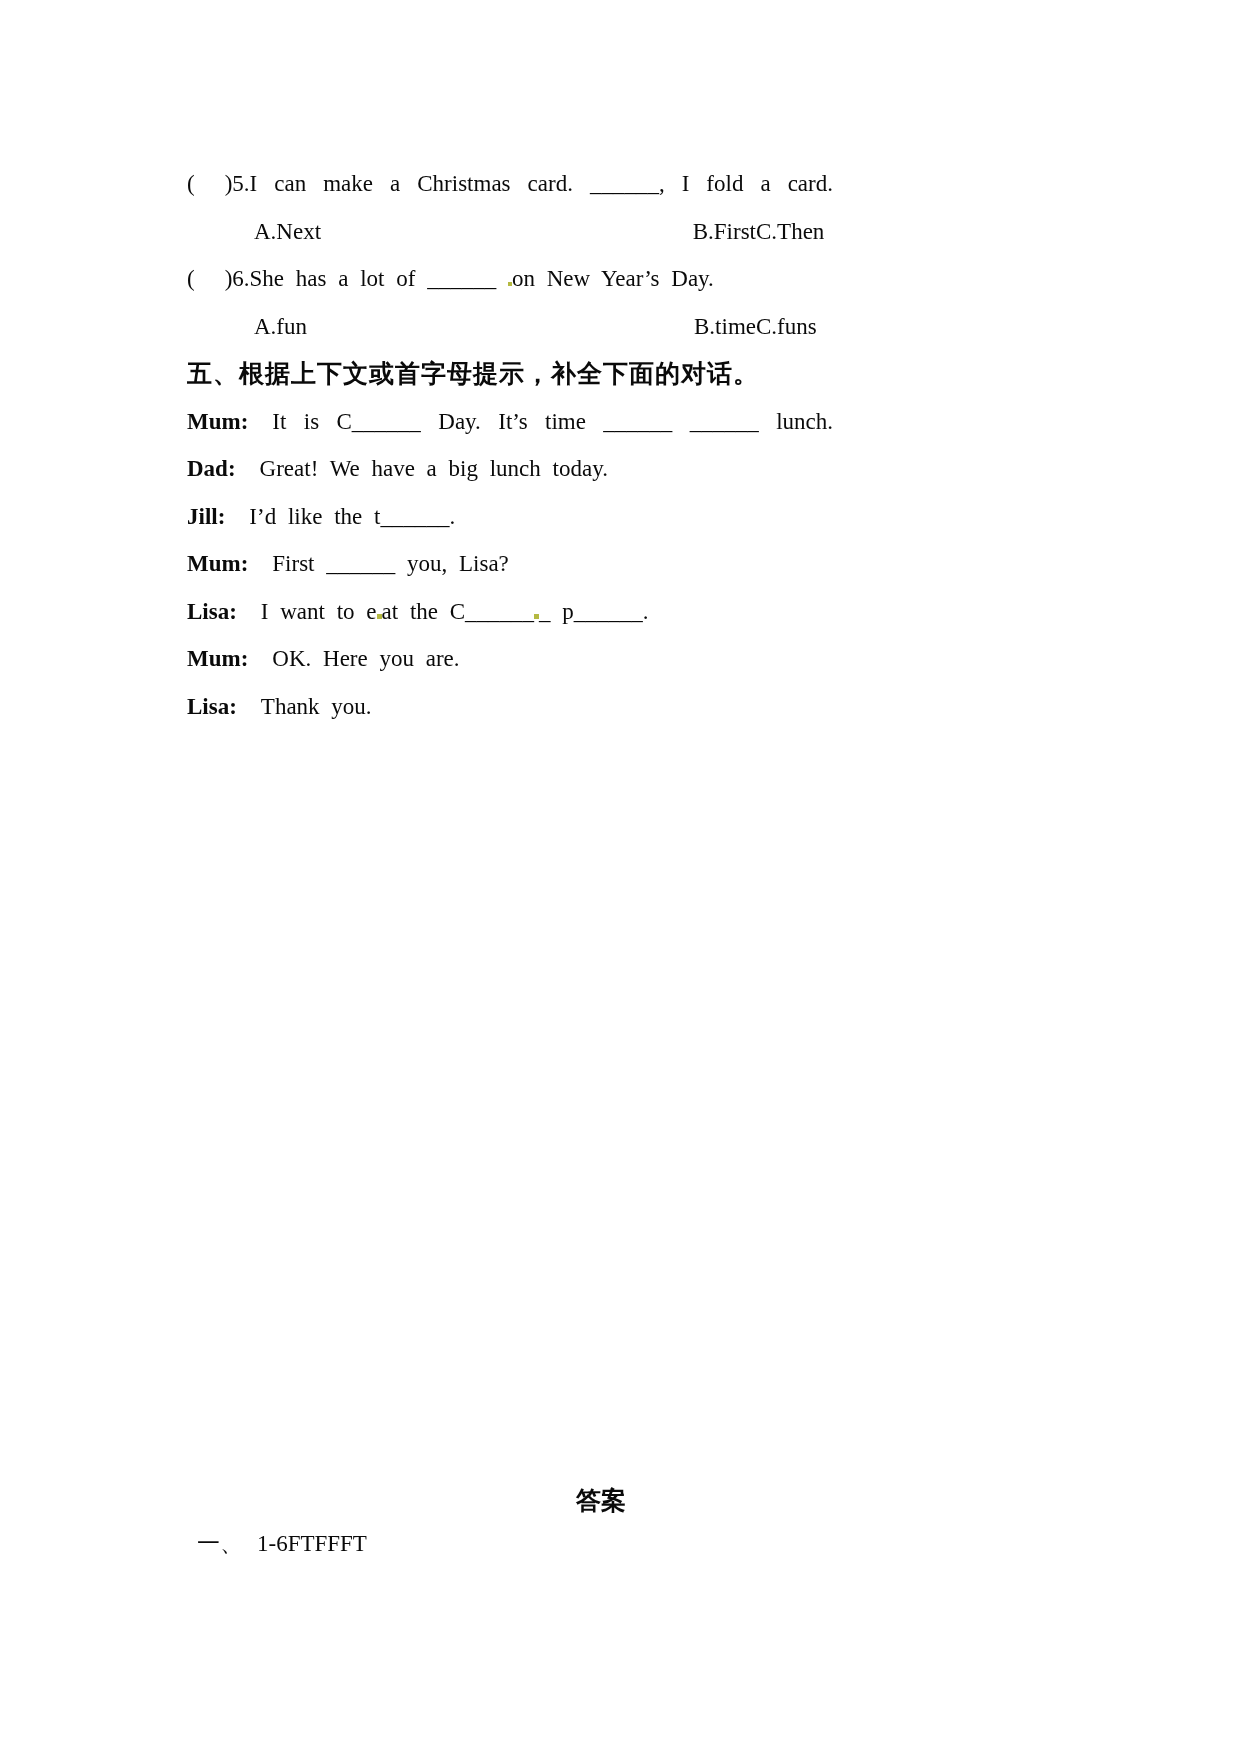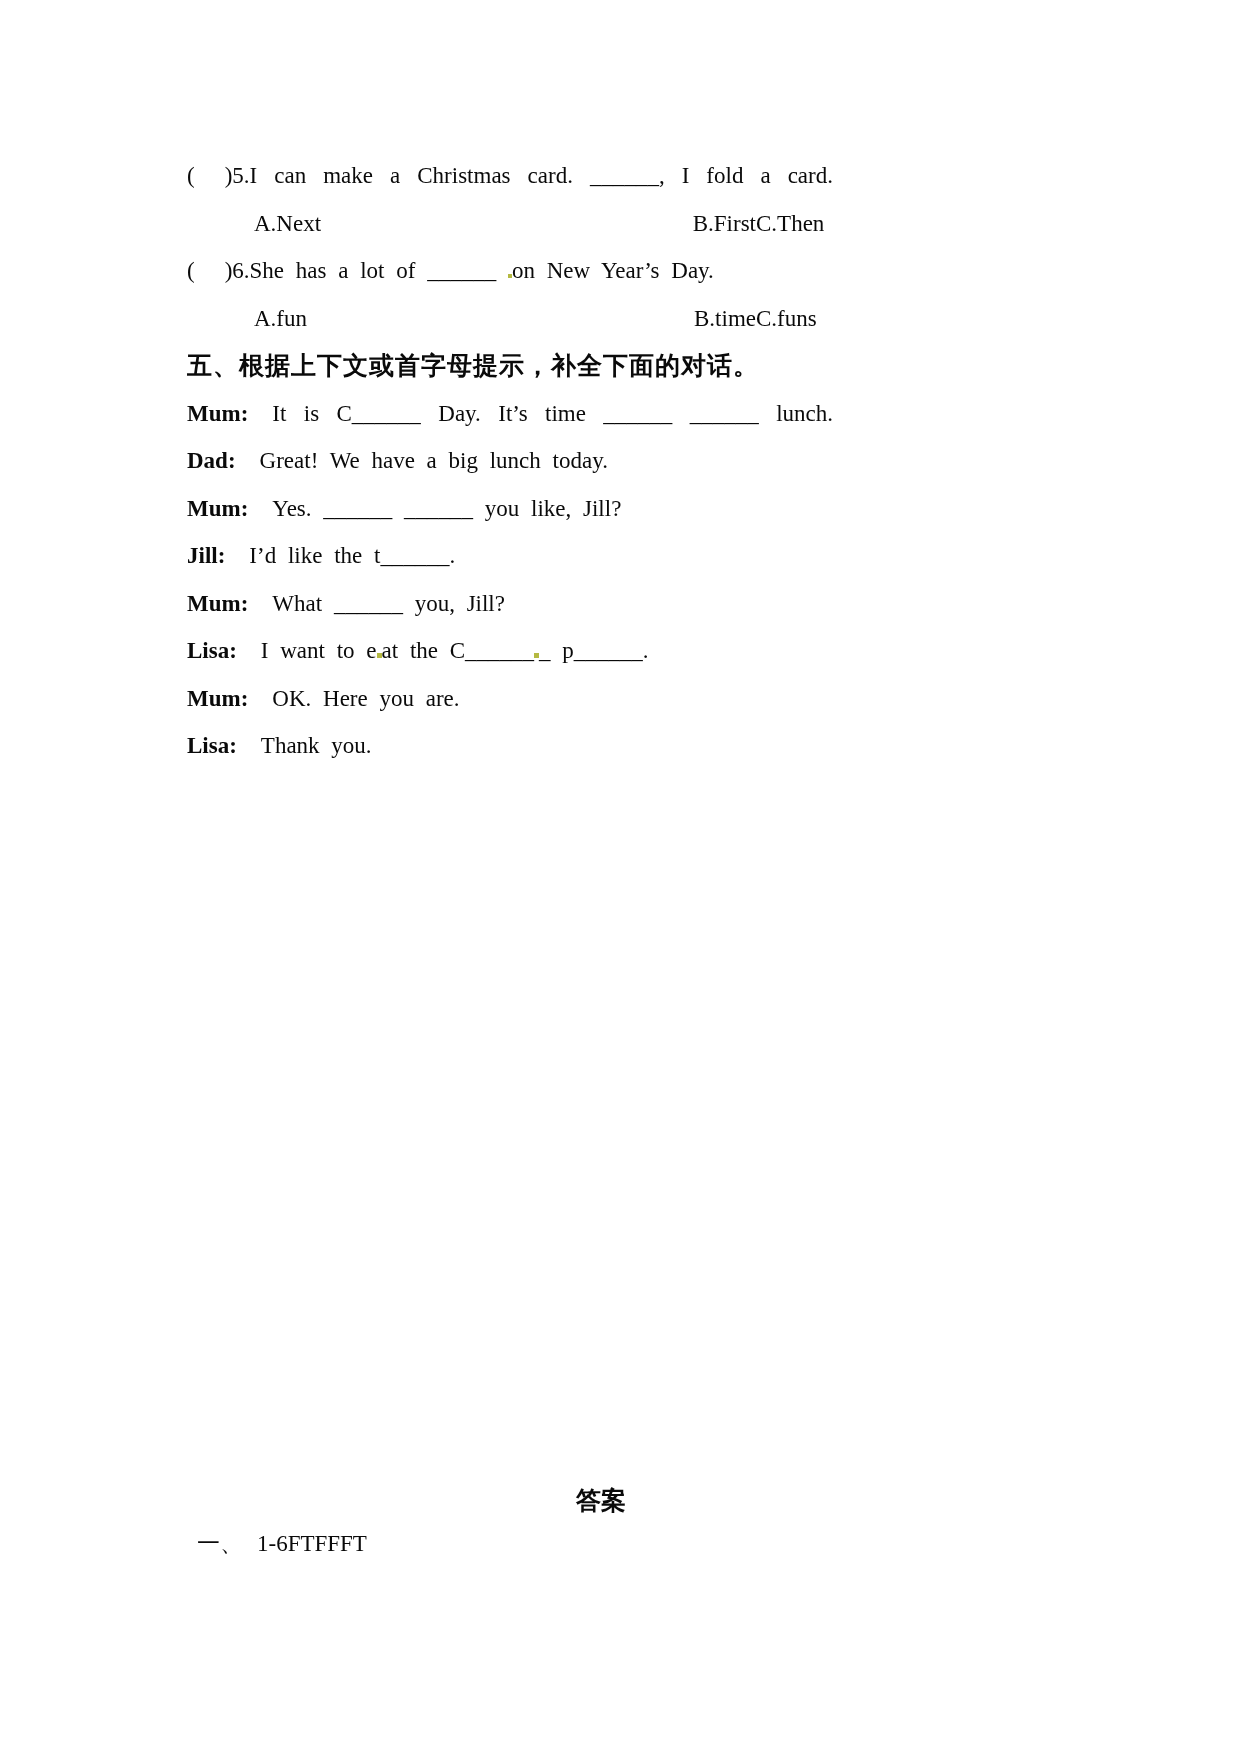--- a/index.html
+++ b/index.html
@@ -13,21 +13,21 @@
     height: 1754px;
     background: #ffffff;
     overflow: hidden;
     font-family: "Liberation Serif", "DejaVu Serif", serif;
     font-size: 23px;
     color: #0a0a0a;
   }
   .content {
     position: absolute;
     left: 187px;
-    top: 152px;
+    top: 160px;
     width: 646px;
   }
   .line {
     line-height: 47.5px;
     white-space: nowrap;
     word-spacing: 6px;
   }
   .justify-full {
     text-align: justify;
     text-align-last: justify;
@@ -110,25 +110,24 @@
     <div class="line opt-row">
       <span class="opt1">A.fun</span><span class="opt2">B.time</span><span class="opt3">C.funs</span>
     </div>
 
     <div class="line cn-heading">五、根据上下文或首字母提示，补全下面的对话。</div>
 
     <div class="line justify-full"><span class="speaker">Mum:</span><span>It is C______ Day. It’s time ______ ______ lunch.</span></div>
 
     <div class="line"><span class="speaker">Dad:</span><span>Great! We have a big lunch today.</span></div>
 
-    <div class="line"><span class="speaker">Mum:</span><span>Yes. ______ ______ you like, Jill?</span></div>
 
     <div class="line"><span class="speaker">Jill:</span><span>I’d like the t______.</span></div>
 
-    <div class="line"><span class="speaker">Mum:</span><span>What ______ you, Jill?</span></div>
+    <div class="line"><span class="speaker">Mum:</span><span>First ______ you, Lisa?</span></div>
 
     <div class="line"><span class="speaker">Lisa:</span><span>I want to e</span><span class="mark-dot big"></span><span>at the C______</span><span class="mark-dot big"></span><span>_ p______.</span></div>
 
     <div class="line"><span class="speaker">Mum:</span><span>OK. Here you are.</span></div>
 
     <div class="line"><span class="speaker">Lisa:</span><span>Thank you.</span></div>
 
   </div>
 
   <div class="answers-heading">答案</div>

